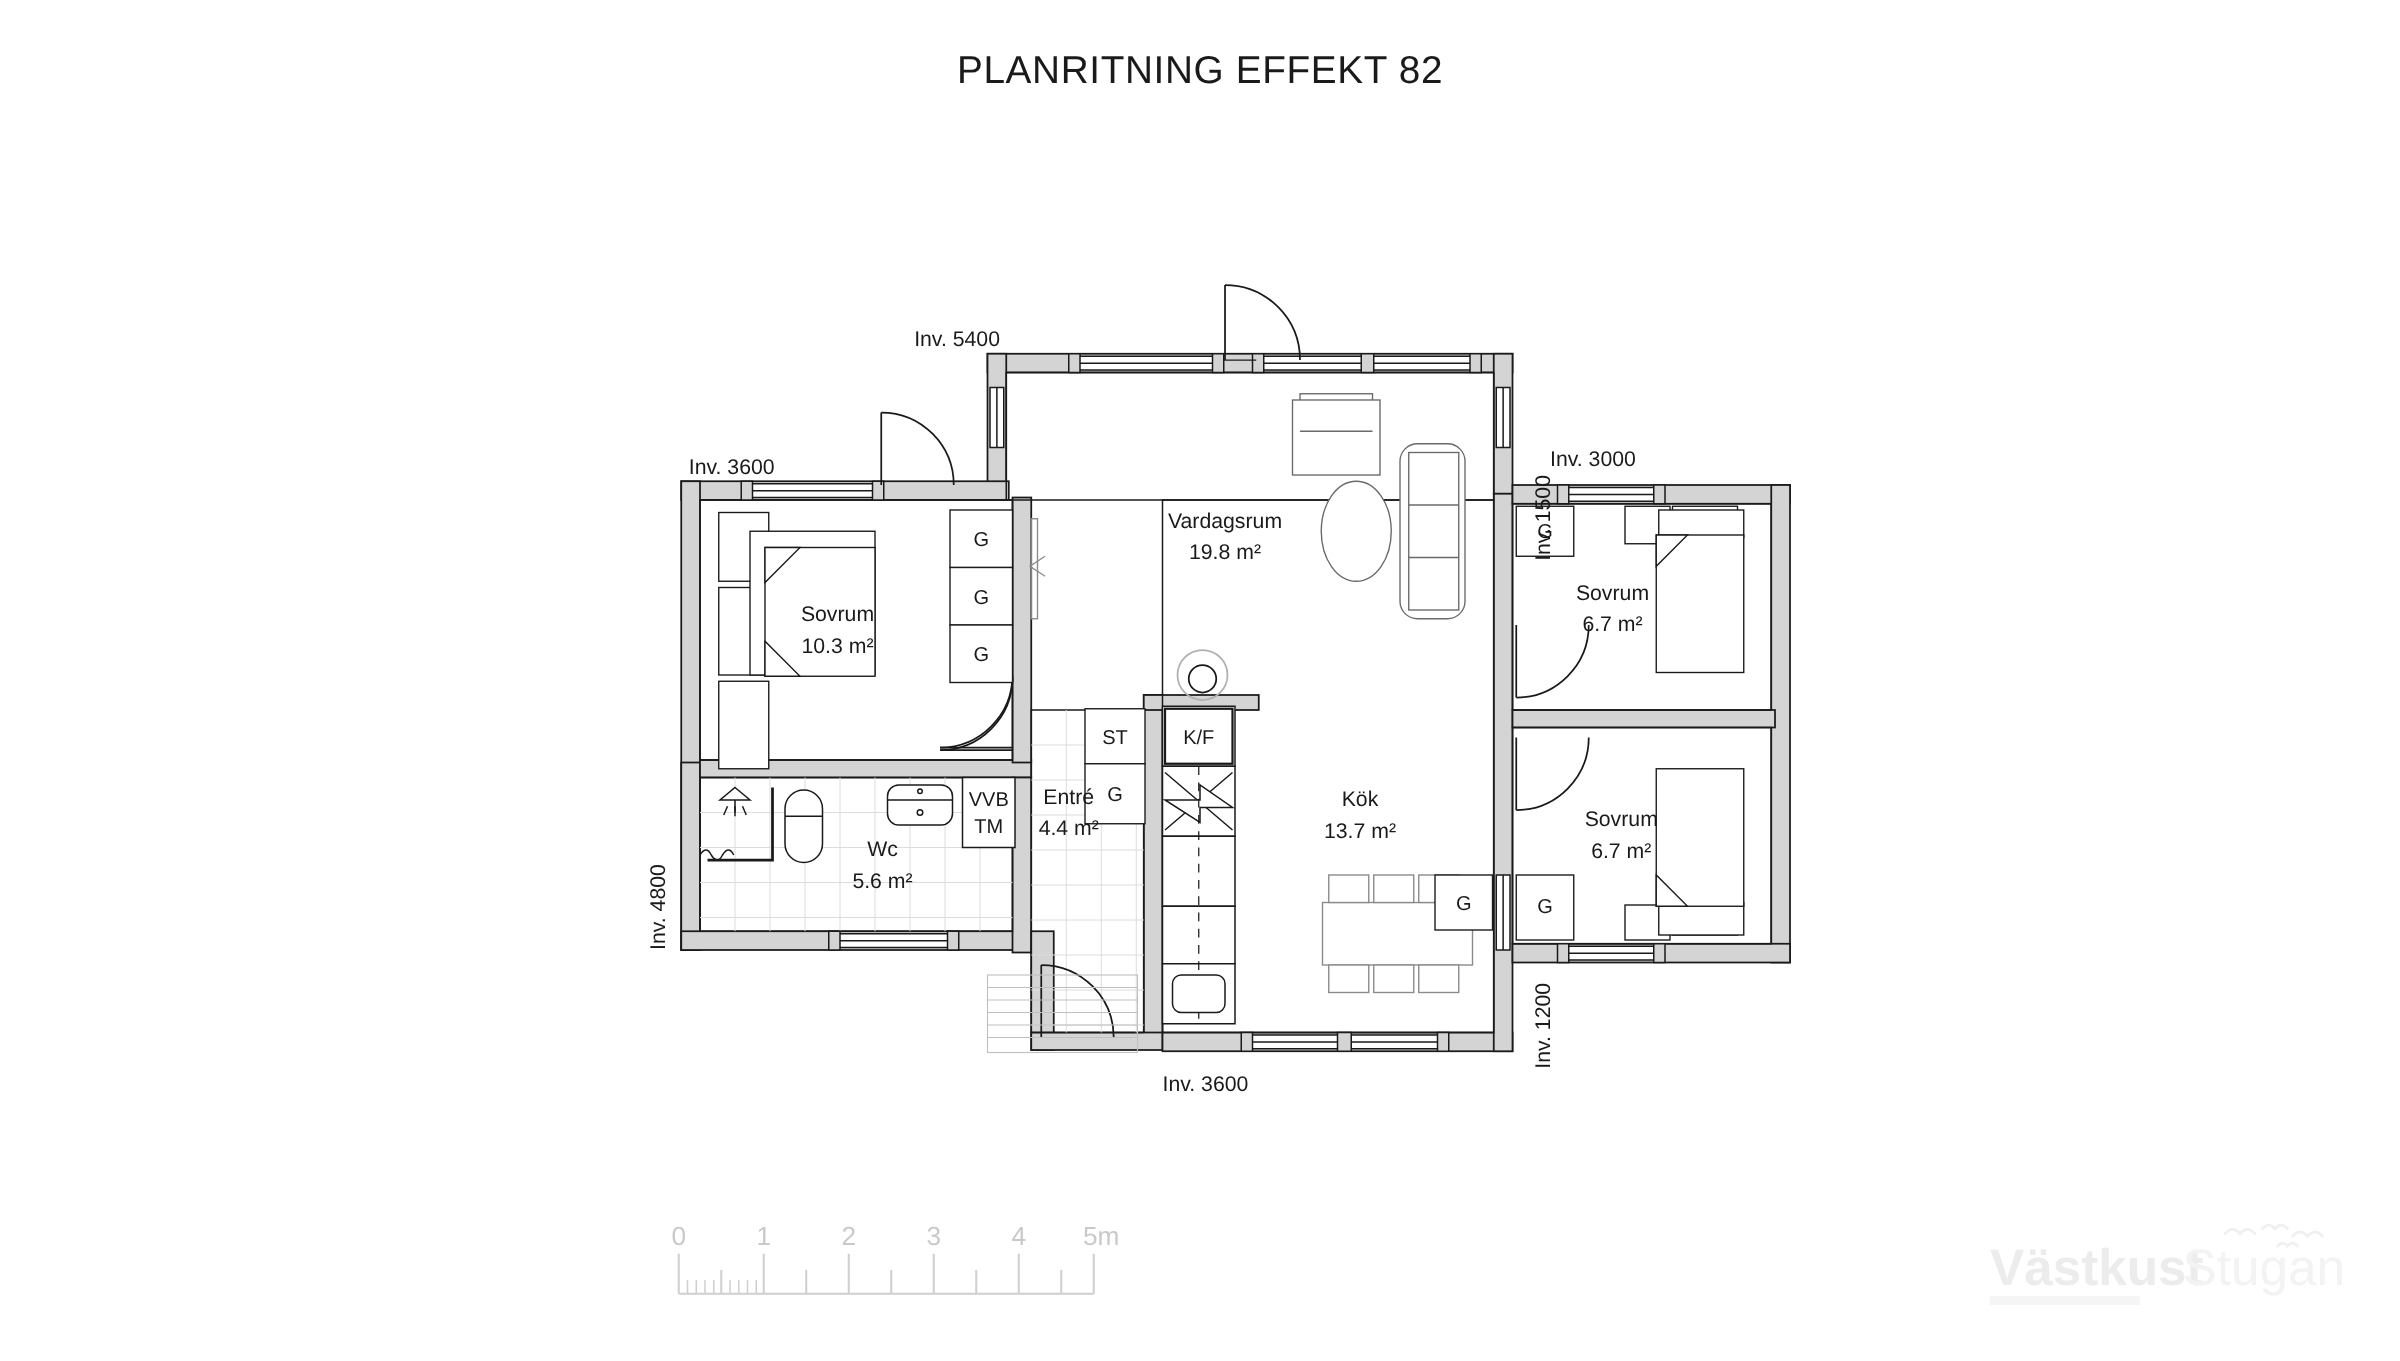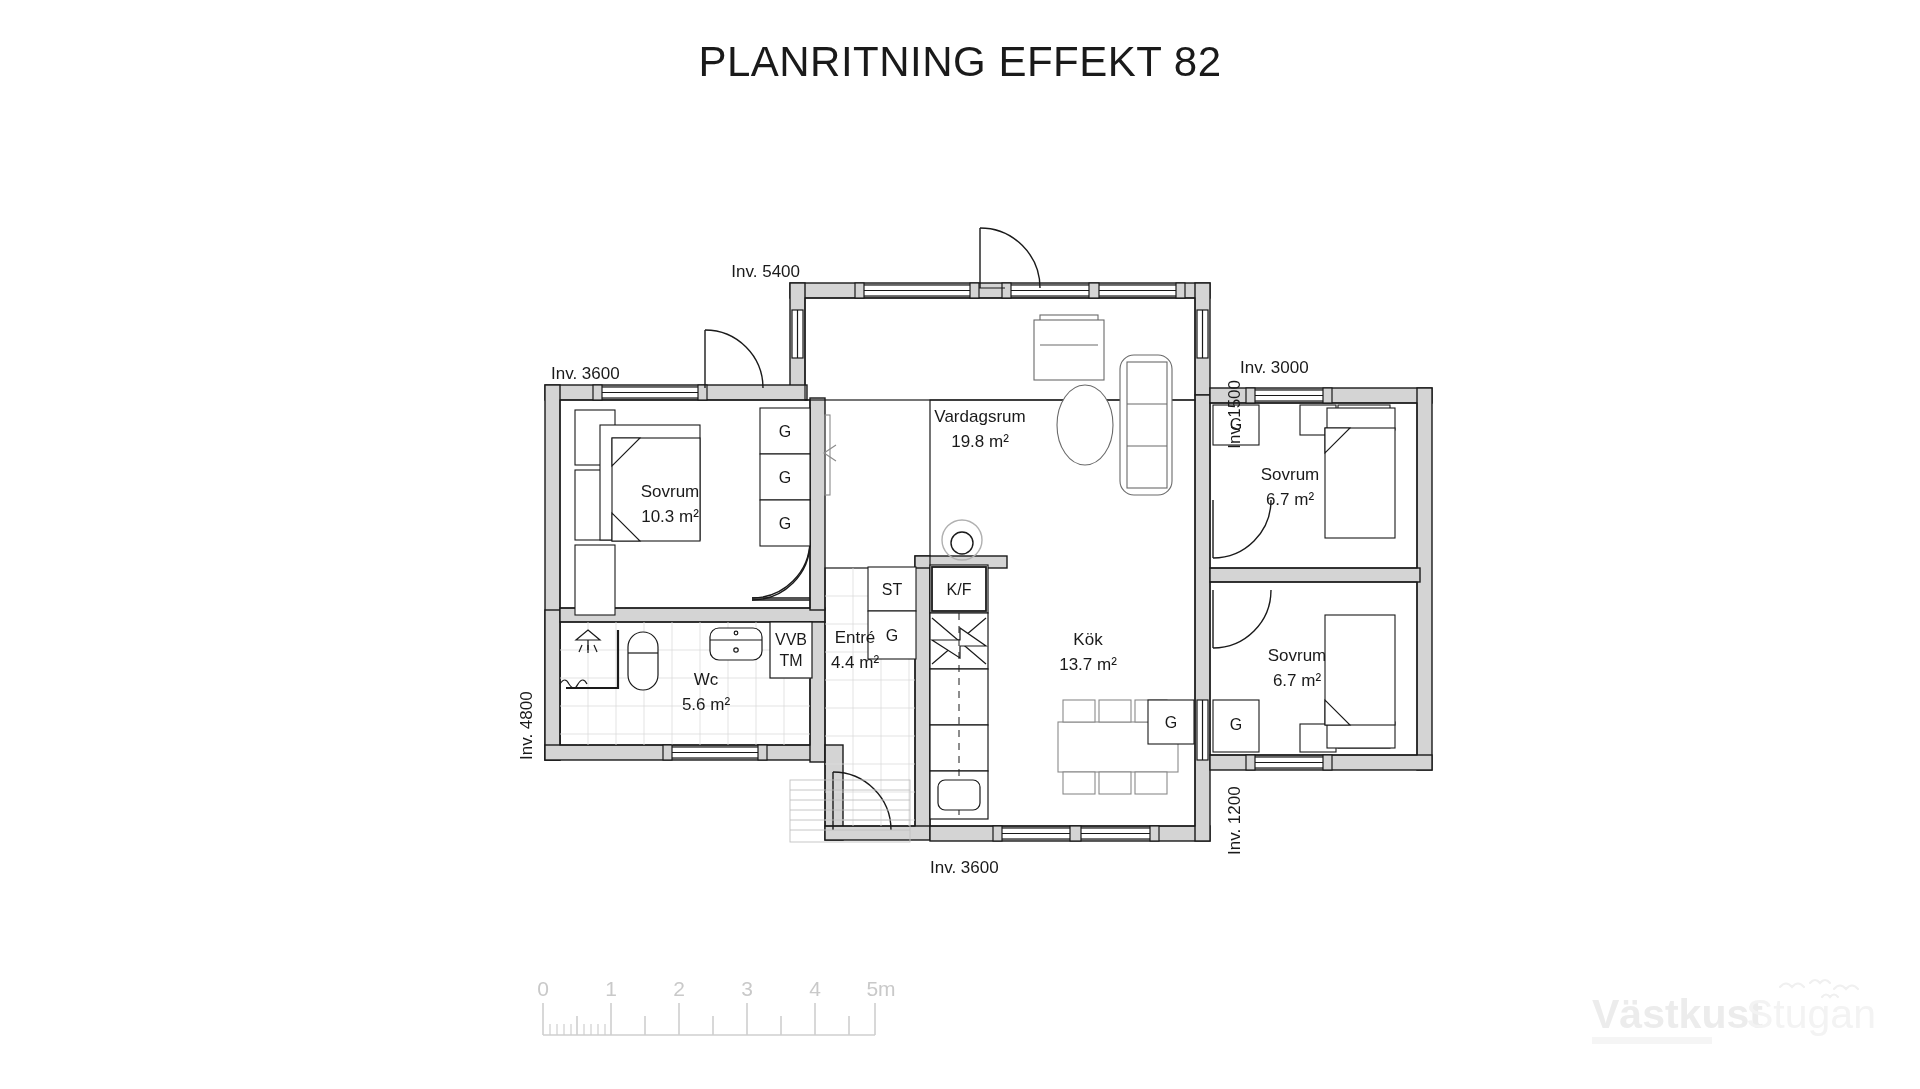--- a/index.html
+++ b/index.html
@@ -13,21 +13,21 @@
     position: relative;
     font-family: "Liberation Sans", sans-serif;
     overflow: hidden;
   }
   #page-title {
     position: absolute;
     top: 38px;
     left: 0;
     width: 1920px;
     text-align: center;
-    font-size: 42px;
+    font-size: 31px;
     font-weight: 400;
     letter-spacing: 0.5px;
     color: #1a1a1a;
   }
   #plan-wrap {
     position: absolute;
     left: 0;
     top: 0;
     width: 1920px;
     height: 1089px;

